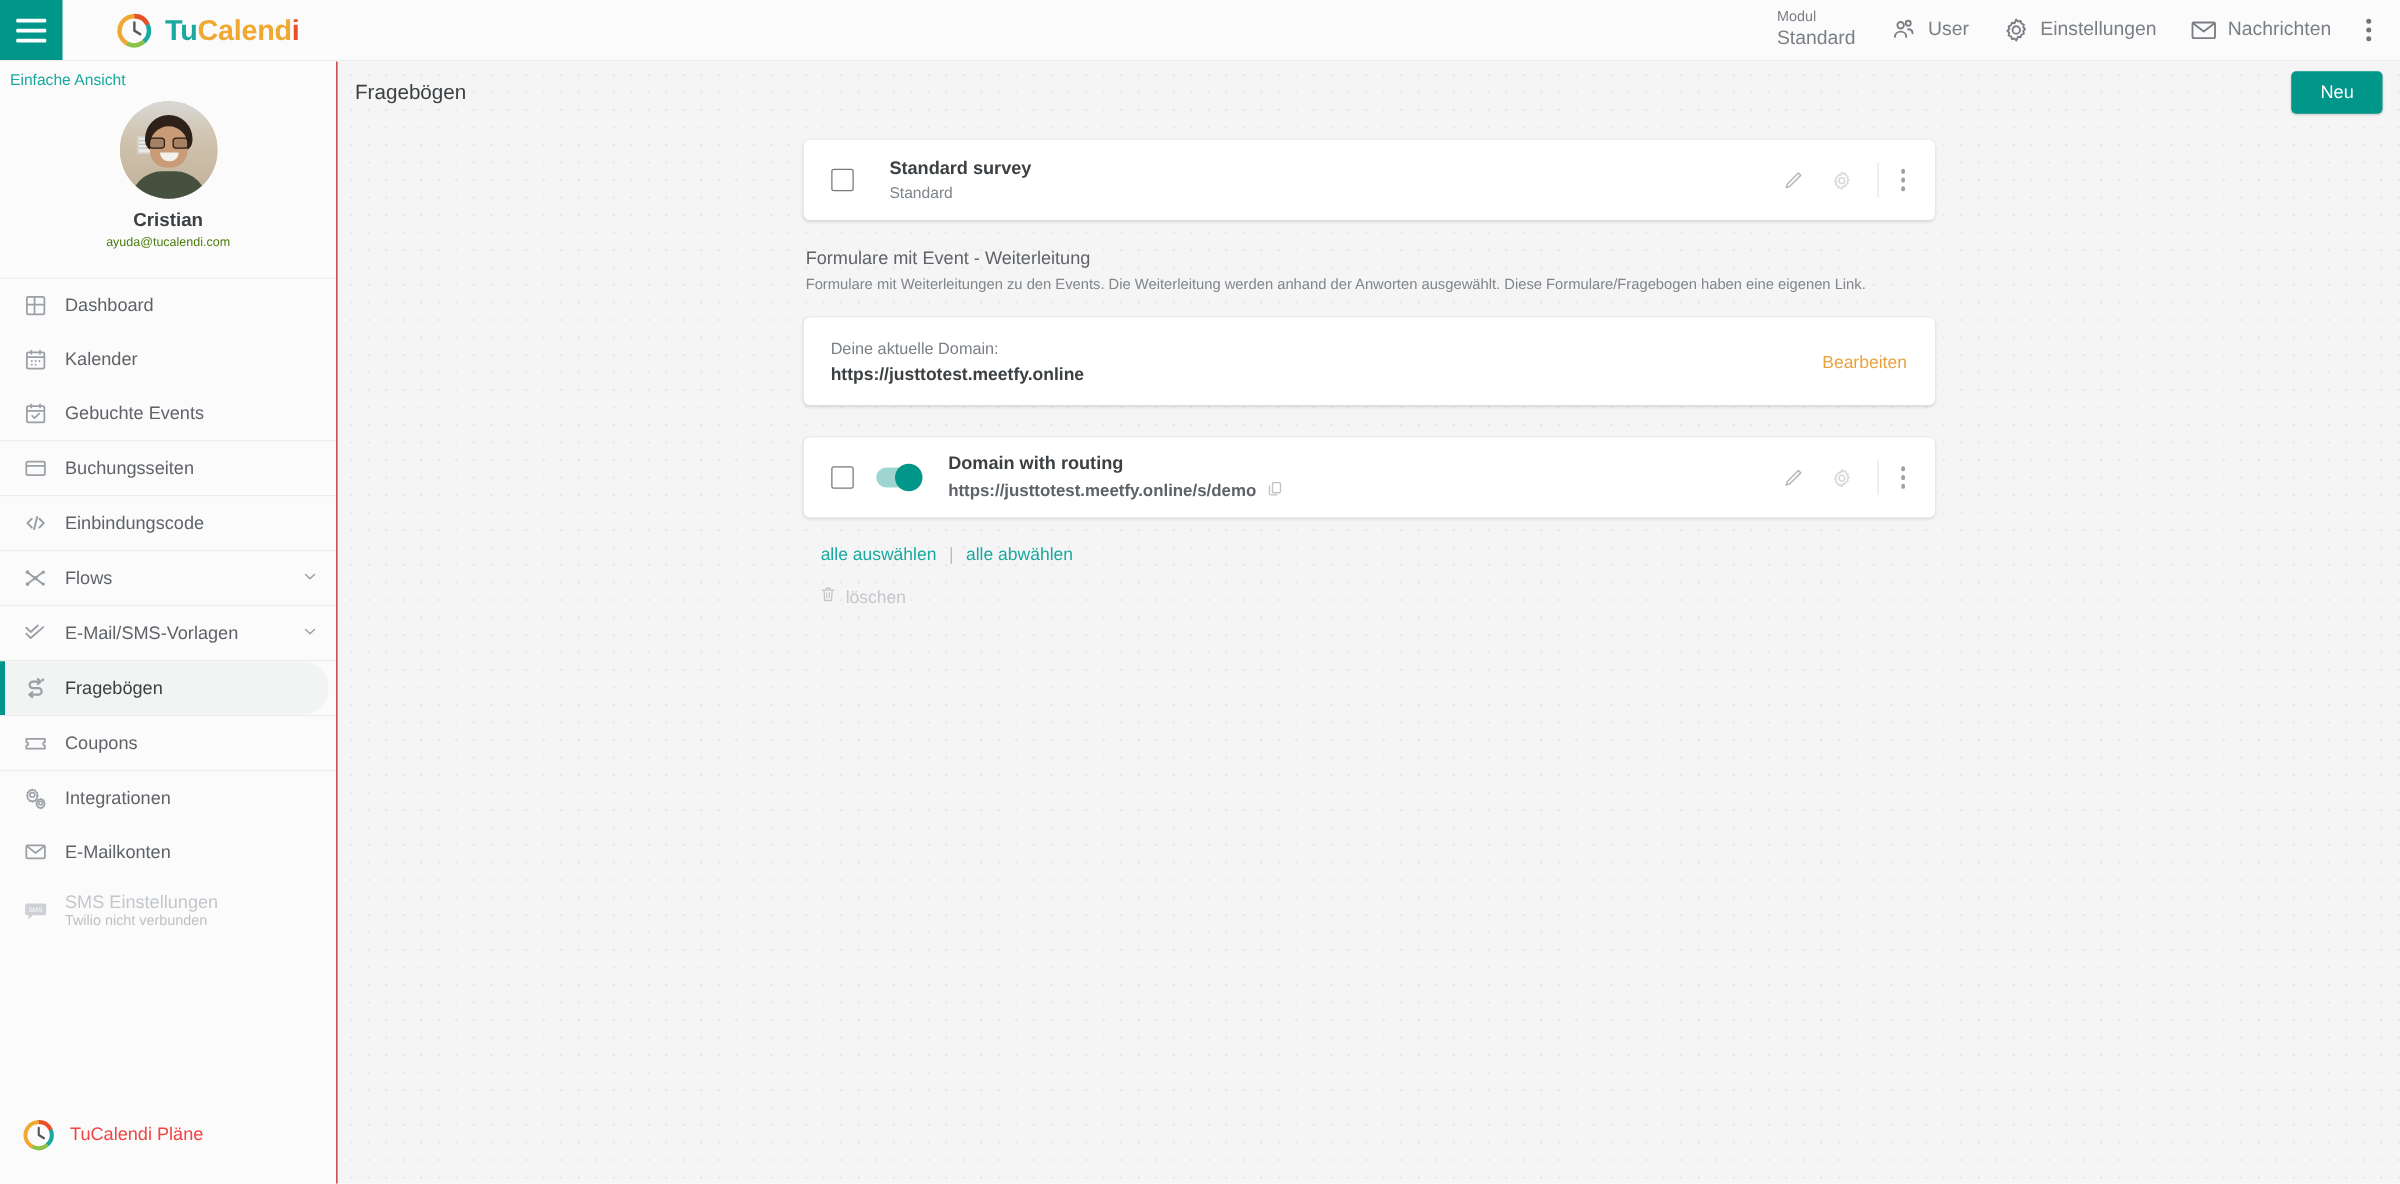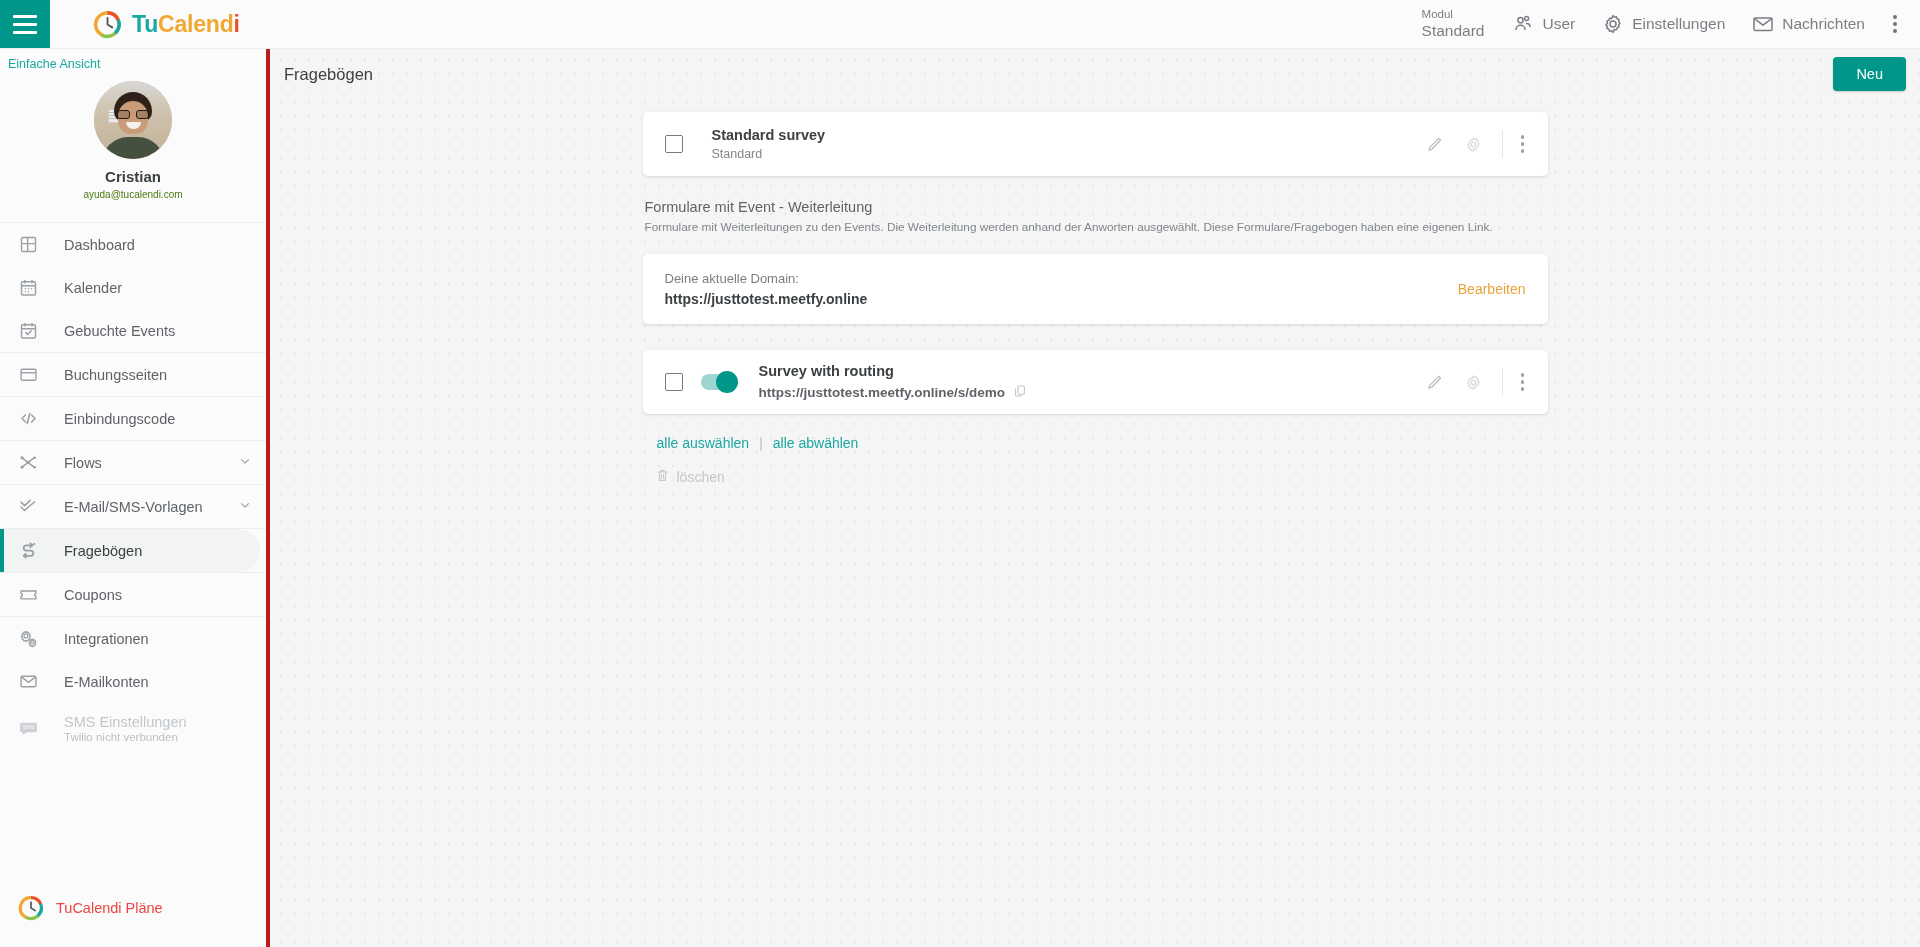--- a/index.html
+++ b/index.html
@@ -52,21 +52,21 @@
   }
   .kebab-top i { width: 4px; height: 4px; border-radius: 50%; background: #6f757b; display:block; }
 
   
   .body-row { flex: 1 1 auto; display: flex; min-height: 0; }
 
   
   .sidebar {
     width: 270px; flex: 0 0 270px;
     background: #fbfbfb;
-    border-right: 4px solid #b91c1c;
+    border-right: 1px solid #b91c1c;
     display: flex; flex-direction: column;
     position: relative;
   }
   .simple-view { color: #1aa8a0; font-size: 12.5px; padding: 8px 0 2px 8px; cursor: pointer; }
   .profile { text-align: center; padding: 8px 0 22px; }
   .avatar {
     width: 78px; height: 78px; border-radius: 50%; margin: 0 auto 9px;
     overflow: hidden; position: relative; background: #c8b9a6;
   }
   .avatar .av-sky { position:absolute; inset:0; background: linear-gradient(#d8d8d6 0%, #cfc3ae 38%, #c2b098 100%); }
@@ -79,21 +79,21 @@
   .avatar .av-smile { position:absolute; left:32px; top:41px; width:15px; height:7px; border-radius:0 0 9px 9px; background:#f4f1ec; }
   .avatar .av-body { position:absolute; left:8px; bottom:-4px; width:62px; height:26px; border-radius:28px 28px 0 0; background:#46503f; }
   .avatar .av-books { position:absolute; left:14px; top:28px; width:23px; height:14px; background:#eceae6; border:1px solid #cfcdc8; }
   .avatar .av-books i { display:block; height:3px; border-bottom:1px solid #c2c0bb; }
   .profile-name { font-size: 15px; font-weight: bold; color: #3c4043; margin-bottom: 4px; }
   .profile-mail { font-size: 10px; color: #4d7c0f; }
 
   .nav { flex: 1 1 auto; overflow: hidden; }
   .nav-group { border-top: 1px solid #ededed; }
   .nav-item {
-    display: flex; align-items: center; gap: 12px;
+    display: flex; align-items: center; gap: 0;
     height: 43px; padding-left: 18px; padding-right: 14px;
     color: #5f6368; font-size: 14.5px; cursor: pointer; position: relative;
   }
   .nav-item .ic { width: 34px; flex: 0 0 34px; display: flex; align-items: center; color: #9aa0a6; }
   .nav-item .lbl { flex: 1 1 auto; }
   .nav-item.tall { height: 50px; align-items: center; }
   .nav-item .sub { display:block; font-size: 11.5px; color: #bdc1c6; margin-top: 1px; }
   .nav-item.active {
     background: #f2f3f3; border-radius: 0 22px 22px 0; margin-right: 6px;
     color: #3c4043;
@@ -503,21 +503,21 @@
             <div class="domain-edit">Bearbeiten</div>
           </div>
 
           <div class="card" style="margin-top:26px;">
             <div class="card-row">
               <div class="chk"></div>
               <div class="toggle">
                 <span class="knob"></span>
               </div>
               <div class="card-texts" style="margin-left:24px;">
-                <div class="card-title">Survey with routing</div>
+                <div class="card-title">Domain with routing</div>
                 <div class="card-url">
                   <span>https://justtotest.meetfy.online/s/demo</span>
                   <span>
                     <svg width="14" height="14" viewBox="0 0 24 24" fill="none" stroke="#bfc3c7" stroke-width="1.8" stroke-linejoin="round">
                       <rect x="8.5" y="3.5" width="11" height="14" rx="1.6"></rect>
                       <path d="M15.5 20.5H6a1.6 1.6 0 01-1.6-1.6V7.5"></path>
                     </svg>
                   </span>
                 </div>
               </div>

